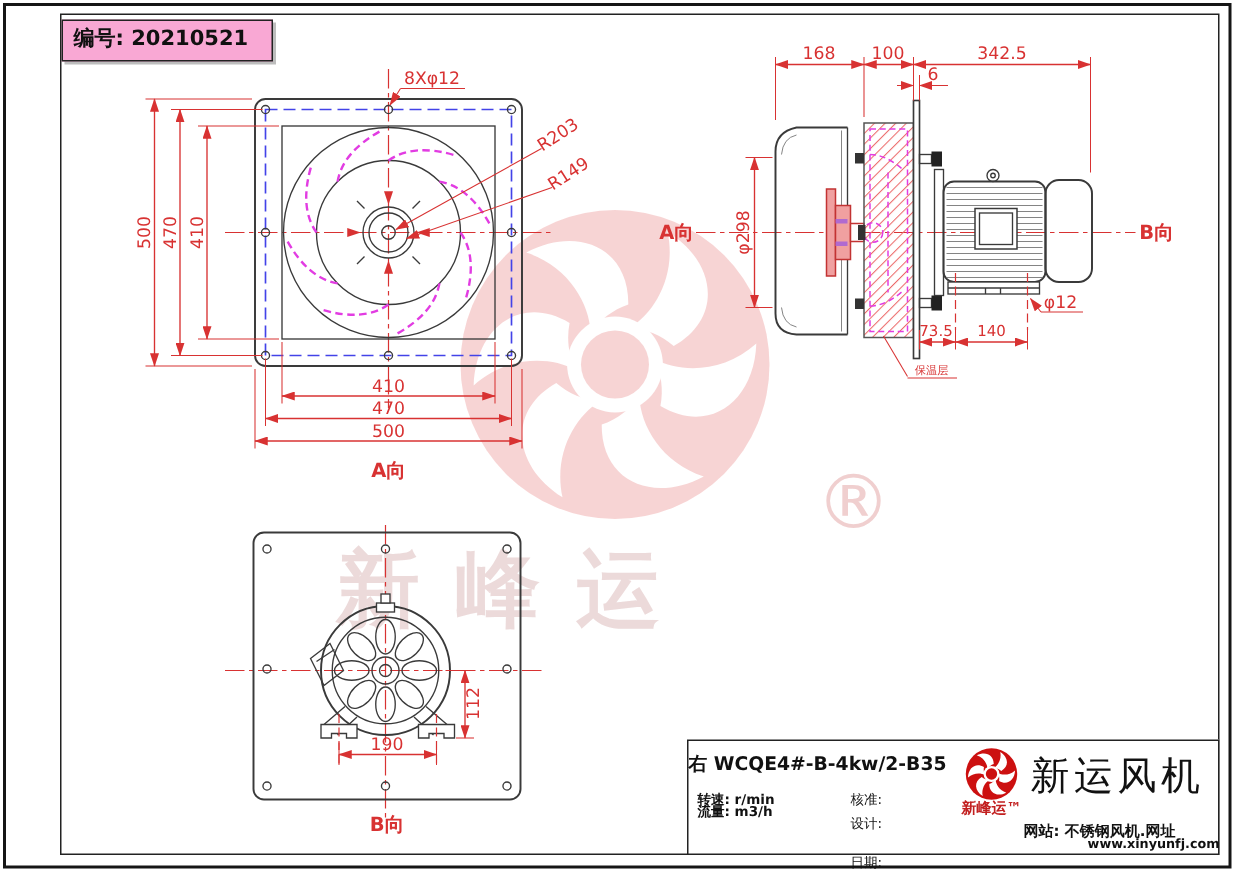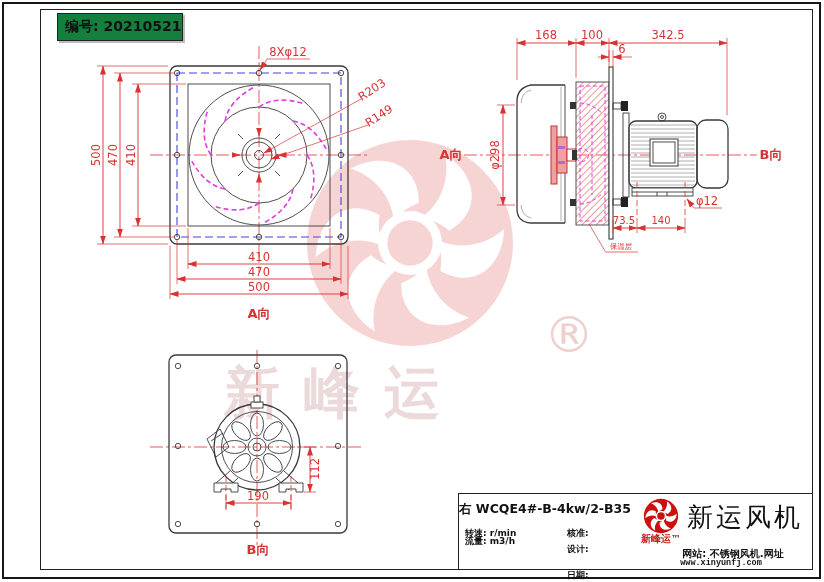--- a/index.html
+++ b/index.html
@@ -1,23 +1,23 @@
 <!DOCTYPE html>
 <html><head>
 <meta charset="utf-8">
 <style>
   html,body{margin:0;padding:0;background:#fff;}
   body{width:824px;height:582px;position:relative;overflow:hidden;
        font-family:"DejaVu Sans",sans-serif;color:#111;}
   *{box-sizing:border-box;}
   .outer-border{position:absolute;left:2px;top:2px;width:819px;height:577px;border:2.5px solid #161616;}
   .inner-frame{position:absolute;left:40px;top:9px;width:773px;height:561px;border:1.5px solid #222;}
-  .doc-box{position:absolute;left:41px;top:13px;width:126px;height:28px;background:#15803d;
+  .doc-box{position:absolute;left:41px;top:13px;width:141px;height:28px;background:#f9a8d4;
            border:1.5px solid #222;box-shadow:2px 2px 0 #bdbdbd;
-           font-size:14px;font-weight:bold;line-height:25px;padding-left:7px;z-index:3;margin-left:16px;}
+           font-size:14px;font-weight:bold;line-height:25px;padding-left:7px;z-index:3;}
   
   .wm-script{position:absolute;left:224px;top:356px;width:380px;white-space:nowrap;
              font-size:56px;font-weight:bold;letter-spacing:24px;
              color:rgba(198,148,148,0.34);z-index:0;}
   .wm-reg{position:absolute;left:544px;top:306px;font-size:50px;
           color:rgba(228,168,168,0.55);z-index:0;}
   svg.drawing{position:absolute;left:0;top:0;z-index:1;}
   
   .ol{stroke:#3a3a3a;fill:none;stroke-width:1.3px;}
   .ol2{stroke:#3a3a3a;fill:none;stroke-width:0.9px;}
@@ -35,30 +35,30 @@
   text.tiny{fill:#d83232;font-size:7.5px;font-family:"DejaVu Sans",sans-serif;text-anchor:middle;}
   
   .tb{position:absolute;left:458px;top:493px;width:355px;height:77px;border:1.6px solid #222;
       background:#fff;z-index:2;}
   .tb .cell{position:absolute;border-color:#222;border-style:solid;border-width:0;}
   .tb-model{left:0;top:0;width:170px;height:30px;border-right-width:1.4px;border-bottom-width:1.4px;
             font-size:12.5px;font-weight:bold;text-align:center;line-height:29px;white-space:nowrap;}
   .spec-label{width:105px;height:16px;border-right-width:1.4px;border-bottom-width:1.4px;
               font-size:9px;font-weight:bold;padding:3px 0 0 6px;white-space:nowrap;}
   .sign-label{left:105px;width:29px;height:16px;border-right-width:1.4px;border-bottom-width:1.4px;
-              font-size:9px;font-weight:bold;padding:3px 0 0 3px;white-space:nowrap;}
+              font-size:9px;font-weight:normal;padding:3px 0 0 3px;white-space:nowrap;}
   .val-cell{left:134px;width:36px;height:16px;border-right-width:1.4px;border-bottom-width:1.4px;}
   .brand{position:absolute;left:170px;top:0;width:184px;height:76px;}
   .brand-logo{position:absolute;left:14px;top:4px;width:36px;height:36px;}
   .brand-script{position:absolute;left:0px;top:38px;width:64px;text-align:center;
                 color:#c22020;font-size:10px;font-weight:bold;white-space:nowrap;}
   .brand-name{position:absolute;left:58px;top:6px;width:126px;font-size:26px;font-weight:normal;
               letter-spacing:3px;white-space:nowrap;}
   .site1{position:absolute;left:12px;top:53px;width:184px;text-align:center;font-size:10px;font-weight:bold;}
-  .site2{position:absolute;left:0;top:64px;width:184px;text-align:center;font-size:8.5px;font-weight:bold;font-family:Liberation Mono, monospace;}
+  .site2{position:absolute;left:0;top:64px;width:184px;text-align:right;font-size:8.5px;font-weight:bold;}
 </style>
 </head>
 <body>
 
 <div class="wm-script">新峰运</div>
 <div class="wm-reg">®</div>
 
 <div class="outer-border"></div>
 <div class="inner-frame"></div>
 <div class="doc-box">

